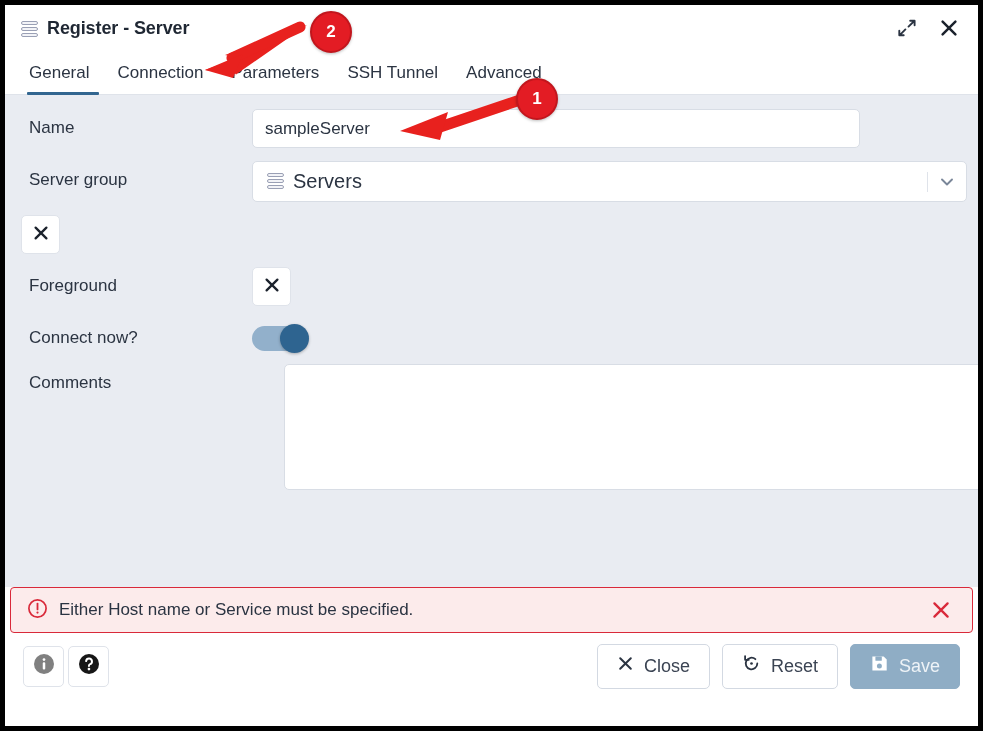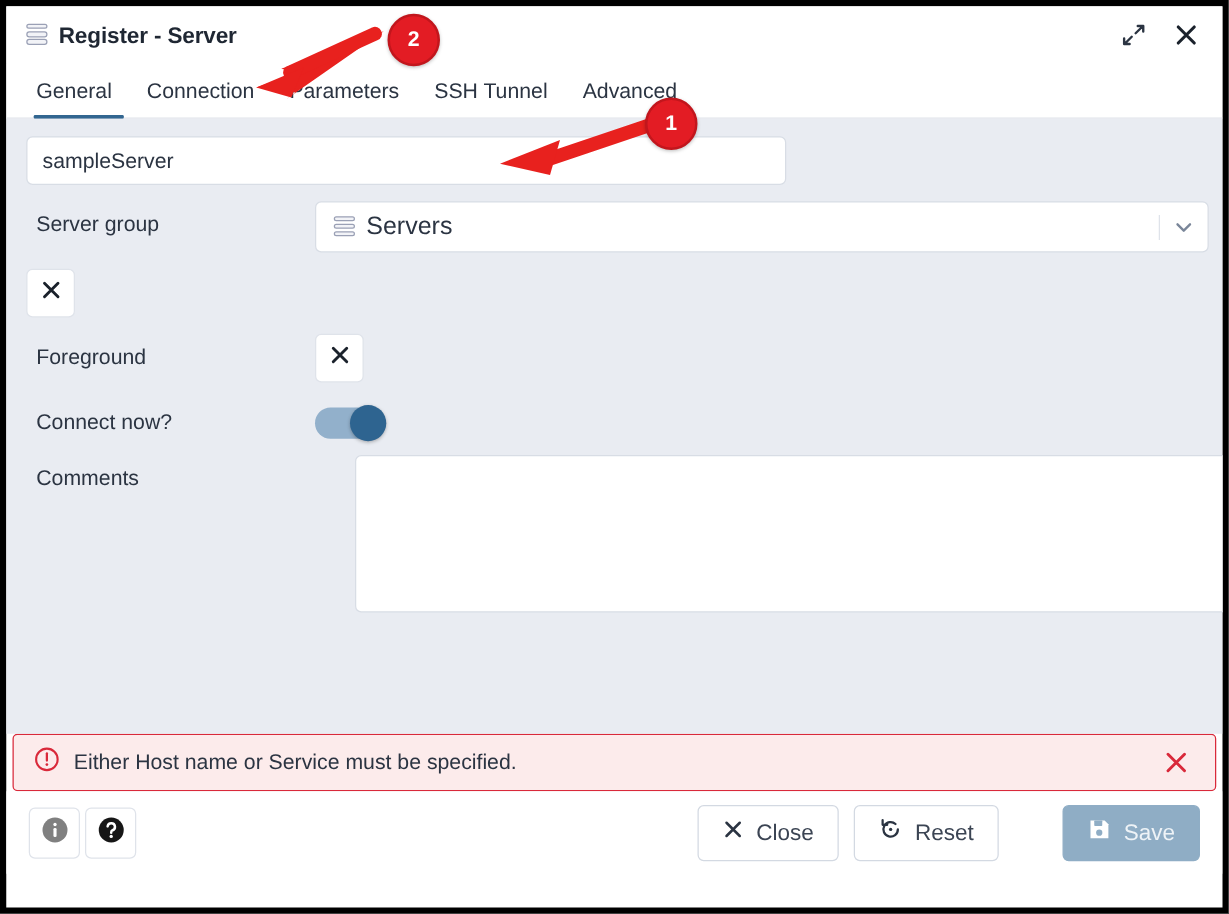--- a/index.html
+++ b/index.html
@@ -30,21 +30,21 @@
     position: relative;
     height: 46px;
     background: #ffffff;
     display: flex;
     align-items: center;
     padding: 0 14px 0 16px;
     box-sizing: border-box;
   }
   .title-left {
     display: flex;
-    align-items: center;
+    align-items: flex-end;
     gap: 9px;
   }
   .title-text {
     font-size: 18px;
     font-weight: bold;
     color: #1f2733;
     letter-spacing: -0.1px;
   }
   .title-actions {
     margin-left: auto;
@@ -314,21 +314,20 @@
   }
   .btn-light {
     background: #ffffff;
     border: 1px solid #d3d9e2;
     color: #3b4453;
   }
   .btn-primary {
     background: #8fadc5;
     border: 1px solid #8fadc5;
     color: #eef3f7;
-    margin-left: 39px;
   }
 
   
   .anno {
     position: absolute;
     inset: 0;
     pointer-events: none;
   }
   .badge {
     position: absolute;
@@ -379,20 +378,21 @@
     <div class="tab active">General</div>
     <div class="tab">Connection</div>
     <div class="tab">Parameters</div>
     <div class="tab">SSH Tunnel</div>
     <div class="tab">Advanced</div>
   </div>
 
   <div class="body">
 
     <div class="row">
+      <div class="row-label">Name</div>
       <div class="row-ctl">
         <input class="text-input" type="text" value="sampleServer" style="">
       </div>
     </div>
 
     <div class="row">
       <div class="row-label">Server group</div>
       <div class="row-ctl">
         <div class="select-box">
           <span class="select-val">

